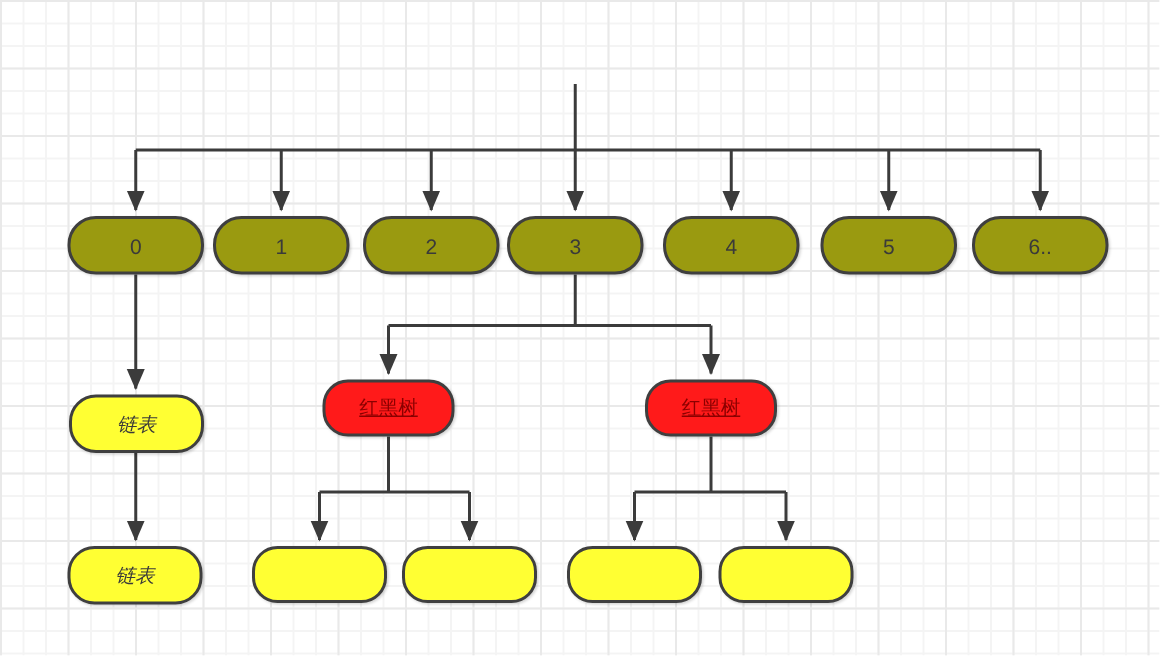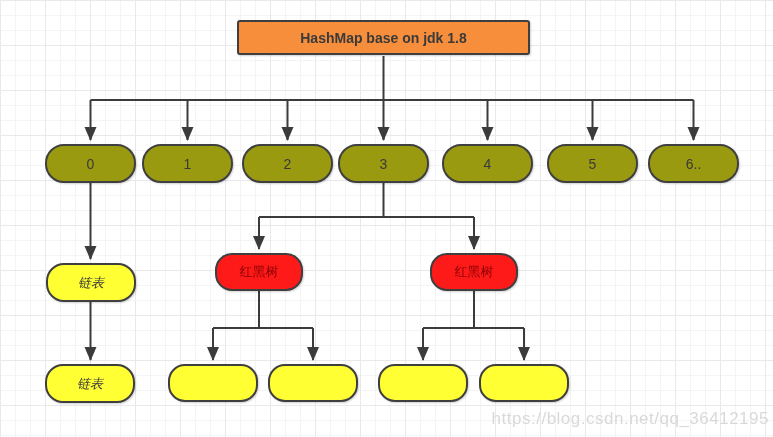--- a/index.html
+++ b/index.html
@@ -43,20 +43,21 @@
   .node.list{
     background:var(--list-fill,#ffff33);
     border-radius:18px;
     width:90px;height:39px;font-style:italic;
   }
   .node.tree{
     width:88px;height:38px;top:253px;
     background:var(--tree-fill,#ff1a1a);
     border-radius:17px;
     color:var(--tree-text,#8b0000);
+    text-decoration:underline;
   }
   .node.leaf{
     width:90px;height:38px;top:364px;
     background:var(--list-fill,#ffff33);
     border-radius:17px;
   }
   .watermark{
     position:absolute;right:4px;bottom:8px;
     color:#d9d9d9;font-size:17px;letter-spacing:.5px;
     user-select:none;
@@ -96,35 +97,33 @@
     <path class="link" d="M213 328 H313"></path>
     <path class="link" d="M213 328 V360" marker-end="url(#arrow)"></path>
     <path class="link" d="M313 328 V360" marker-end="url(#arrow)"></path>
 
     <path class="link" d="M474 291 V328"></path>
     <path class="link" d="M423 328 H524"></path>
     <path class="link" d="M423 328 V360" marker-end="url(#arrow)"></path>
     <path class="link" d="M524 328 V360" marker-end="url(#arrow)"></path>
   </svg>
 
-  <div class="node root">HashMap base on jdk 1.8</div>
 
   <div class="node bucket" style="left:45px">0</div>
   <div class="node bucket" style="left:142px">1</div>
   <div class="node bucket" style="left:242px">2</div>
   <div class="node bucket" style="left:338px">3</div>
   <div class="node bucket" style="left:442px">4</div>
   <div class="node bucket" style="left:547px">5</div>
   <div class="node bucket" style="left:648px">6..</div>
 
   <div class="node list" style="left:46px;top:263px">链表</div>
   <div class="node list" style="left:45px;top:364px">链表</div>
 
   <div class="node tree" style="left:215px">红黑树</div>
   <div class="node tree" style="left:430px">红黑树</div>
 
   <div class="node leaf" style="left:168px"></div>
   <div class="node leaf" style="left:268px"></div>
   <div class="node leaf" style="left:378px"></div>
   <div class="node leaf" style="left:479px"></div>
 
-  <div class="watermark">https://blog.csdn.net/qq_36412195</div>
 </div>
 
 </body></html>

